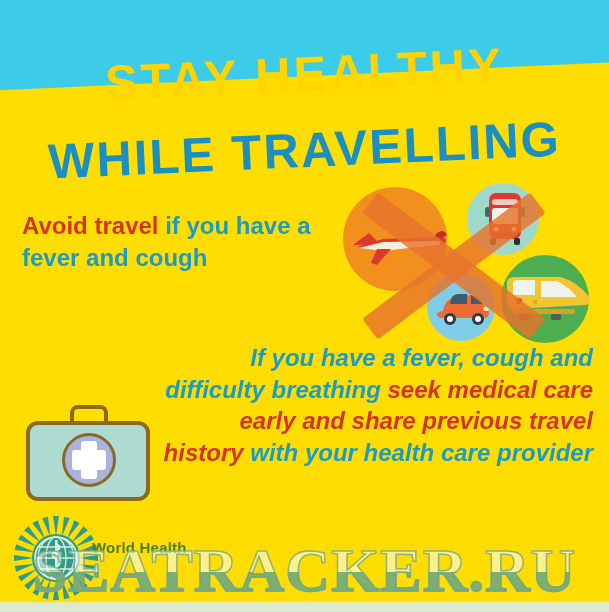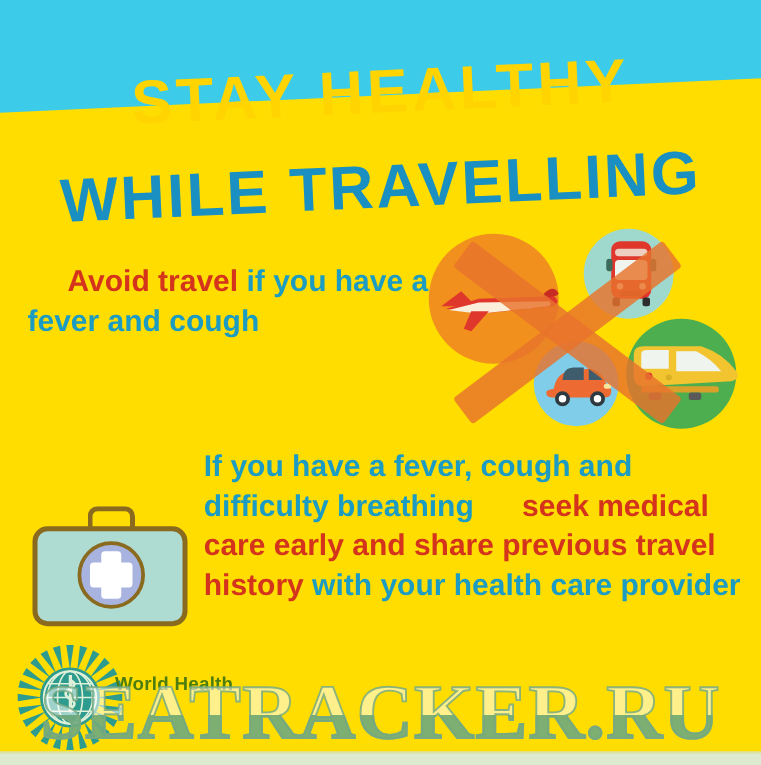--- a/index.html
+++ b/index.html
@@ -84,25 +84,27 @@
   }
   #para-1 {
     left: 22px;
     top: 210px;
     width: 330px;
     font-size: 24px;
     text-align: left;
   }
   #para-2 {
     right: 16px;
-    top: 358px;
+    top: 342px;
     width: 430px;
     font-size: 24px;
-  }
-  .t-red  { color: #D4331C; margin-left: 32px; }
+    text-align: right;
+    font-style: italic;
+  }
+  .t-red  { color: #D4331C; }
   .t-blue { color: #1C9CC2; }
 
   
   #transport-cluster {
     position: absolute;
     left: 337px;
     top: 183px;
     width: 260px;
     height: 160px;
   }

